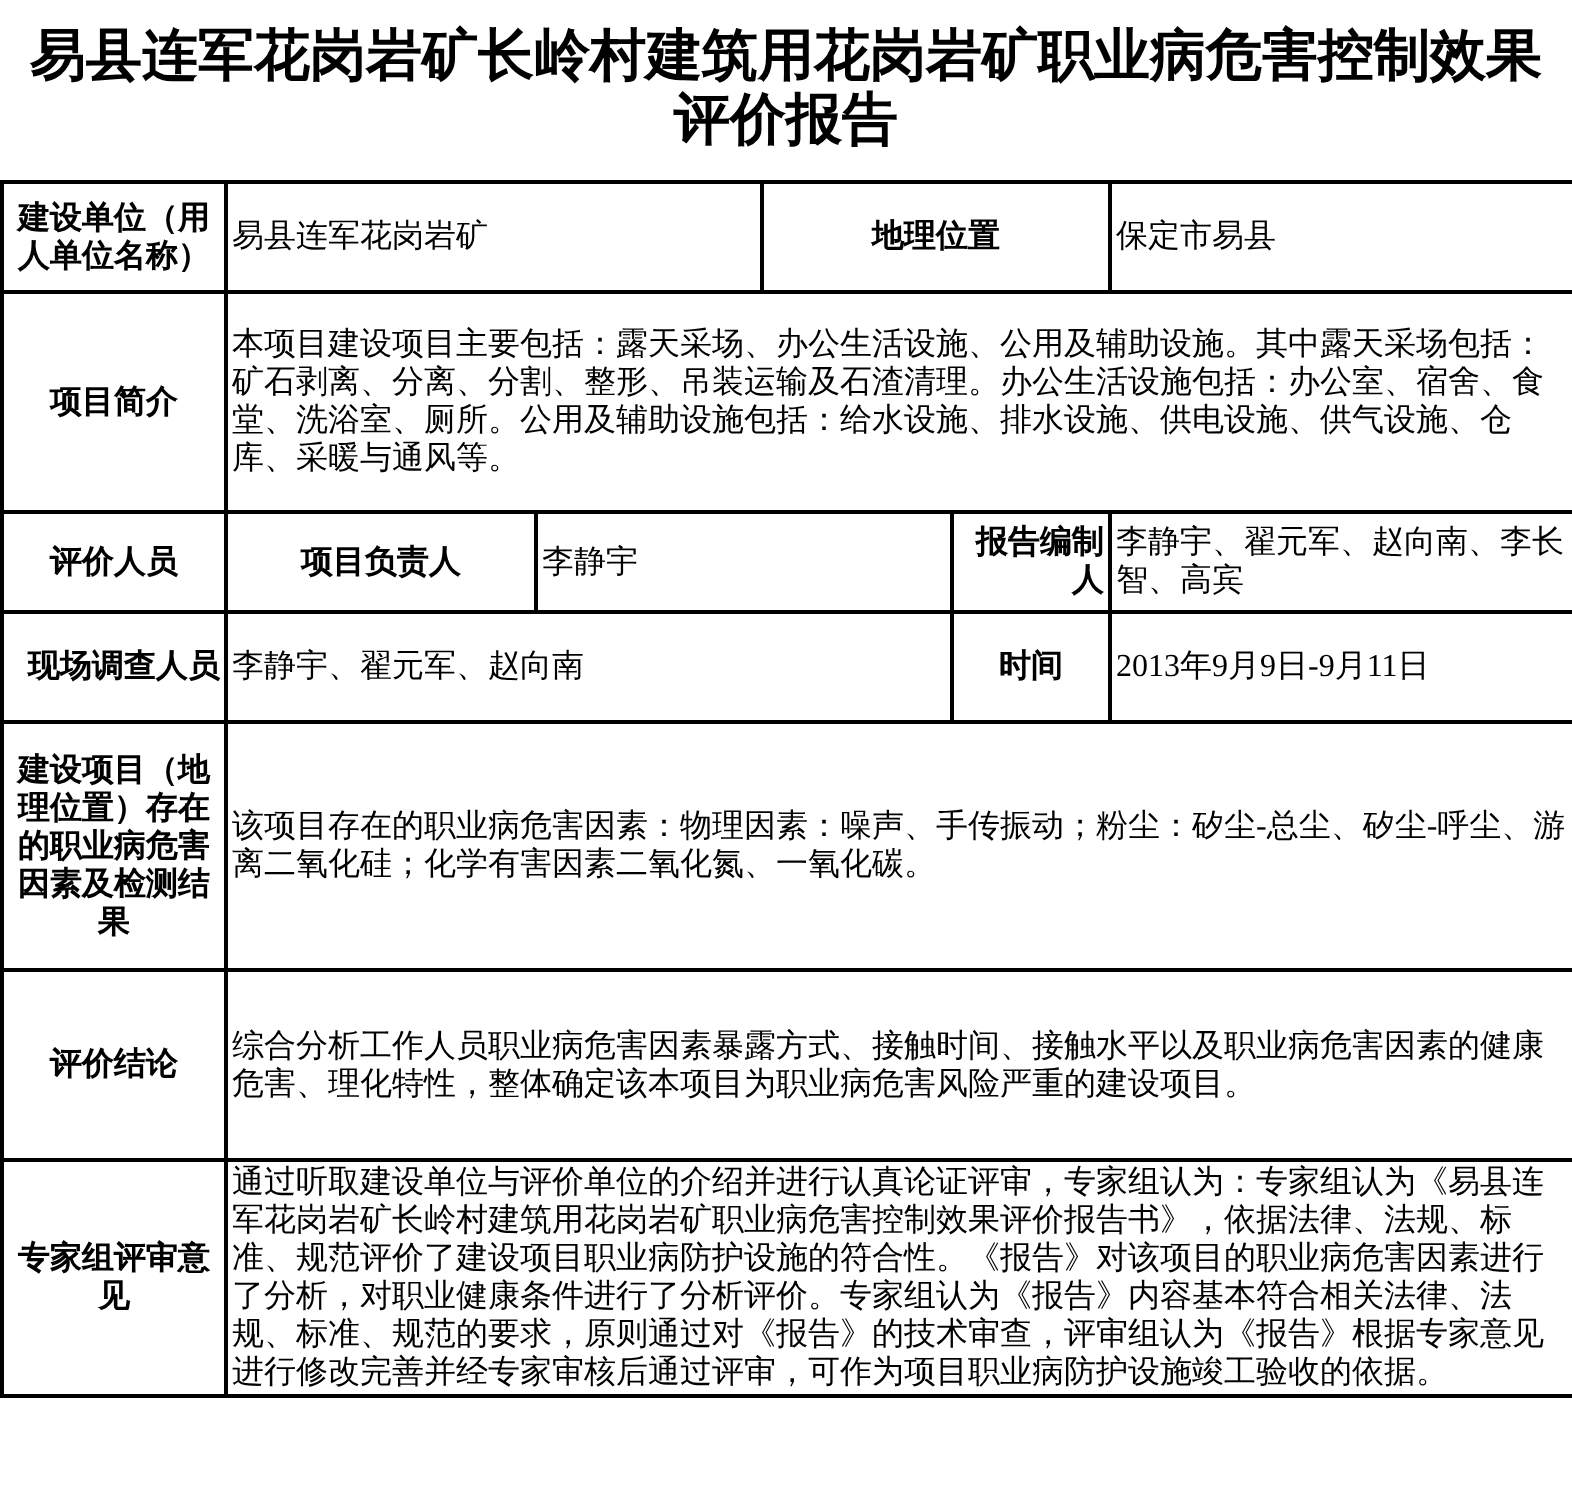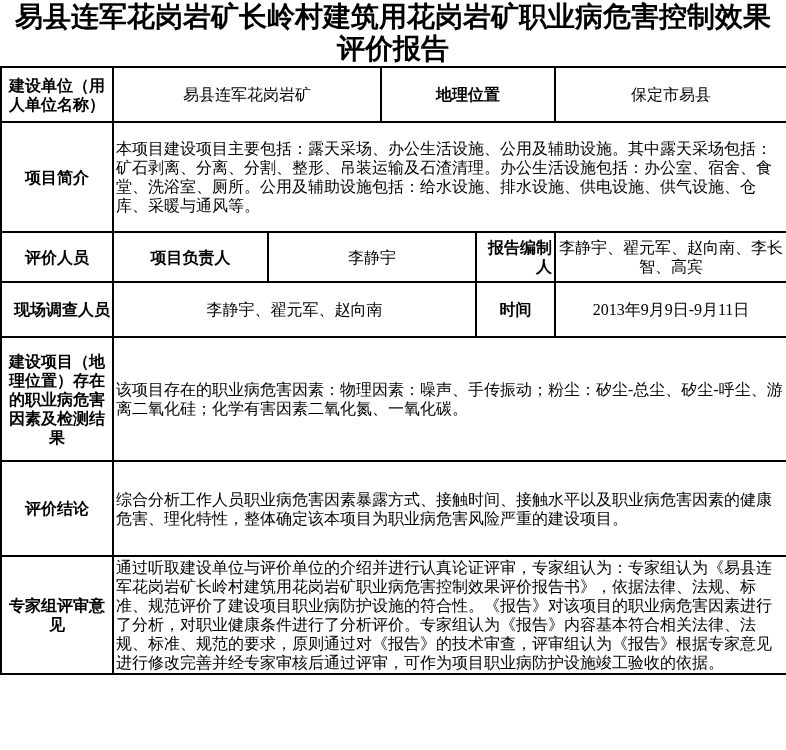--- a/index.html
+++ b/index.html
@@ -2,34 +2,34 @@
 <html><head>
 <meta charset="utf-8">
 <style>
   html,body { margin:0; padding:0; background:#ffffff; }
   .page {
     width:786px; height:750px; margin:0; background:#ffffff;
     color:#000; font-family:"Liberation Serif","DejaVu Serif",serif;
     overflow:hidden; box-sizing:border-box;
   }
   .doc-title {
-    width:782px; margin:0 auto; padding:1px 2px 0 2px; box-sizing:border-box;
+    width:782px; margin:12px auto; padding:1px 2px 0 2px; box-sizing:border-box;
     font-size:28px; font-weight:700; line-height:32px; text-align:center;
     height:66px; overflow:hidden;
   }
   table.report {
     width:786px; border-collapse:collapse; table-layout:fixed;
   }
   table.report td {
     border:2px solid #000; padding:1px 2px; overflow:hidden;
     vertical-align:middle; font-size:16px; line-height:19px;
     word-break:break-all;
   }
   td.lbl { font-weight:700; text-align:center; }
-  td.val-center { text-align:center; }
+  td.val-center { text-align:left; }
   td.val-left { text-align:left;margin-top:40px; }
   td.tight { padding:1px 1px;text-align:right; }
 </style>
 </head>
 <body>
 
 <div class="page">
 
   <div class="doc-title">易县连军花岗岩矿长岭村建筑用花岗岩矿职业病危害控制效果评价报告</div>
 

